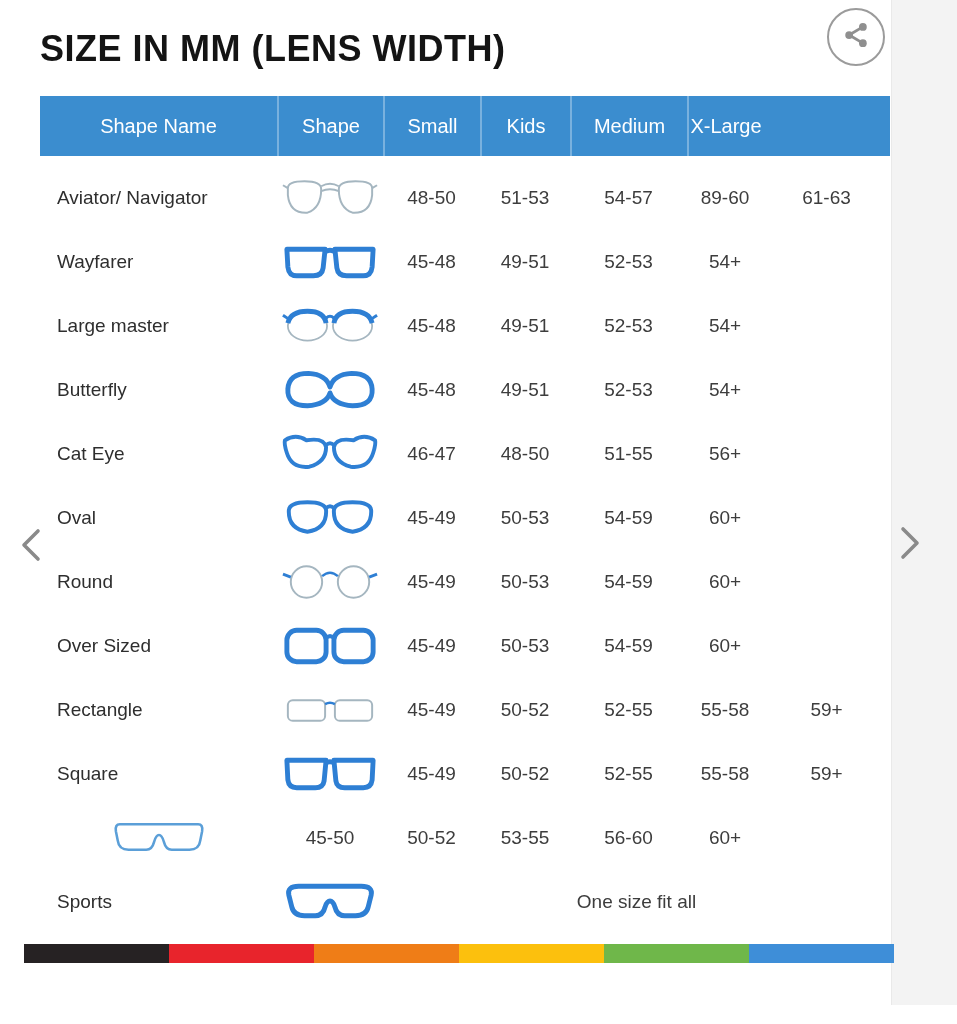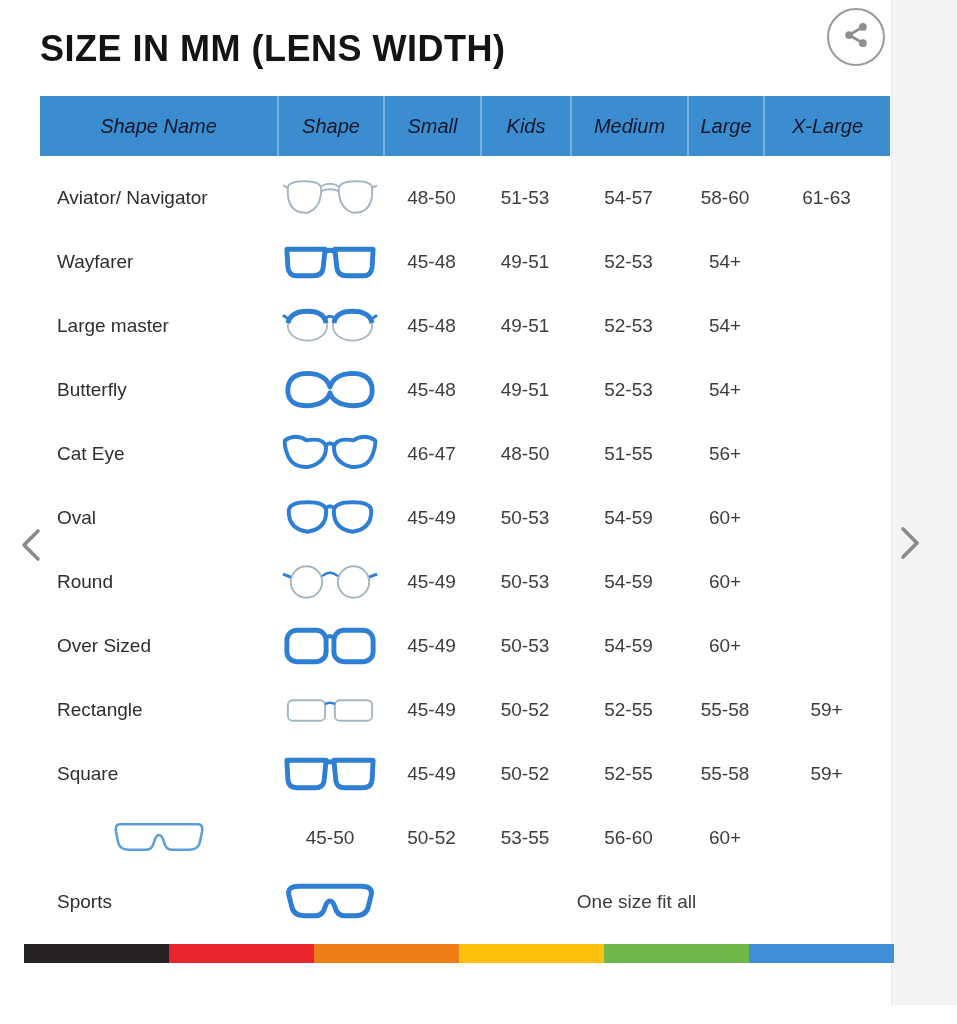--- a/index.html
+++ b/index.html
@@ -32,24 +32,23 @@
   .chev-left  { left:14px;  top:523px; }
   .chev-right { left:893px; top:521px; }
   
   .table-wrap { position:absolute; left:40px; top:96px; width:850px; }
   .thead {
     display:grid;
     grid-template-columns:237px 106px 97px 90px 117px 76px 127px;
     height:60px; background:#3b8dcf; align-items:center;
   }
   .th {
-    color:#0f172a; font-size:20px; text-align:center; height:100%;
+    color:#ffffff; font-size:20px; text-align:center; height:100%;
     display:flex; align-items:center; justify-content:center;
     border-left:2px solid #79b1de;
-    font-style:italic;
   }
   .th:first-child { border-left:none; }
   .tbody { margin-top:10px; }
   .trow {
     display:grid;
     grid-template-columns:237px 106px 97px 90px 117px 76px 127px;
     height:64px; align-items:center;
   }
   .td-name {
     font-size:19px; color:#2e2e2e; padding-left:17px; text-align:left;
@@ -103,42 +102,41 @@
     </span>
   </div>
 
   <div class="table-wrap">
     <div class="thead" id="thead">
         <div class="th">Shape Name</div>
         <div class="th">Shape</div>
         <div class="th">Small</div>
         <div class="th">Kids</div>
         <div class="th">Medium</div>
-        <div class="th">Large</div>
         <div class="th">X-Large</div>
       </div>
     <div class="tbody" id="tbody">
         <div class="trow">
           <div class="td-name">Aviator/ Navigator</div>
           <div class="td-icon">
             <svg viewBox="0 0 100 46">
               <g fill="none" stroke="#a5b6c0" stroke-width="2" stroke-linejoin="round">
       <path d="M7 13 Q7 6 24 6 Q41 6 41 14 Q41 33 27 38 Q9 39 7 20 Z"></path>
       <path d="M93 13 Q93 6 76 6 Q59 6 59 14 Q59 33 73 38 Q91 39 93 20 Z"></path>
       <path d="M41 11 Q50 6 59 11"></path>
                 <path d="M41 16 Q50 12 59 16"></path>
       <path d="M2 10 L7 13"></path>
                 <path d="M98 10 L93 13"></path>
               </g>
             </svg>
           </div>
           <div class="td-val">48-50</div>
           <div class="td-val">51-53</div>
           <div class="td-val">54-57</div>
-          <div class="td-val">58-60</div>
+          <div class="td-val">89-60</div>
           <div class="td-val">61-63</div>
         </div>
         <div class="trow">
           <div class="td-name">Wayfarer</div>
           <div class="td-icon">
             <svg viewBox="0 0 100 46">
               <g fill="none" stroke="#2e7fd4" stroke-width="5" stroke-linejoin="round">
       <path d="M6 10 L45 10 L43 29 Q42 37 33 37 L16 37 Q8 37 7 28 Z"></path>
       <path d="M94 10 L55 10 L57 29 Q58 37 67 37 L84 37 Q92 37 93 28 Z"></path>
       <path d="M44 13 Q50 9 56 13"></path>

